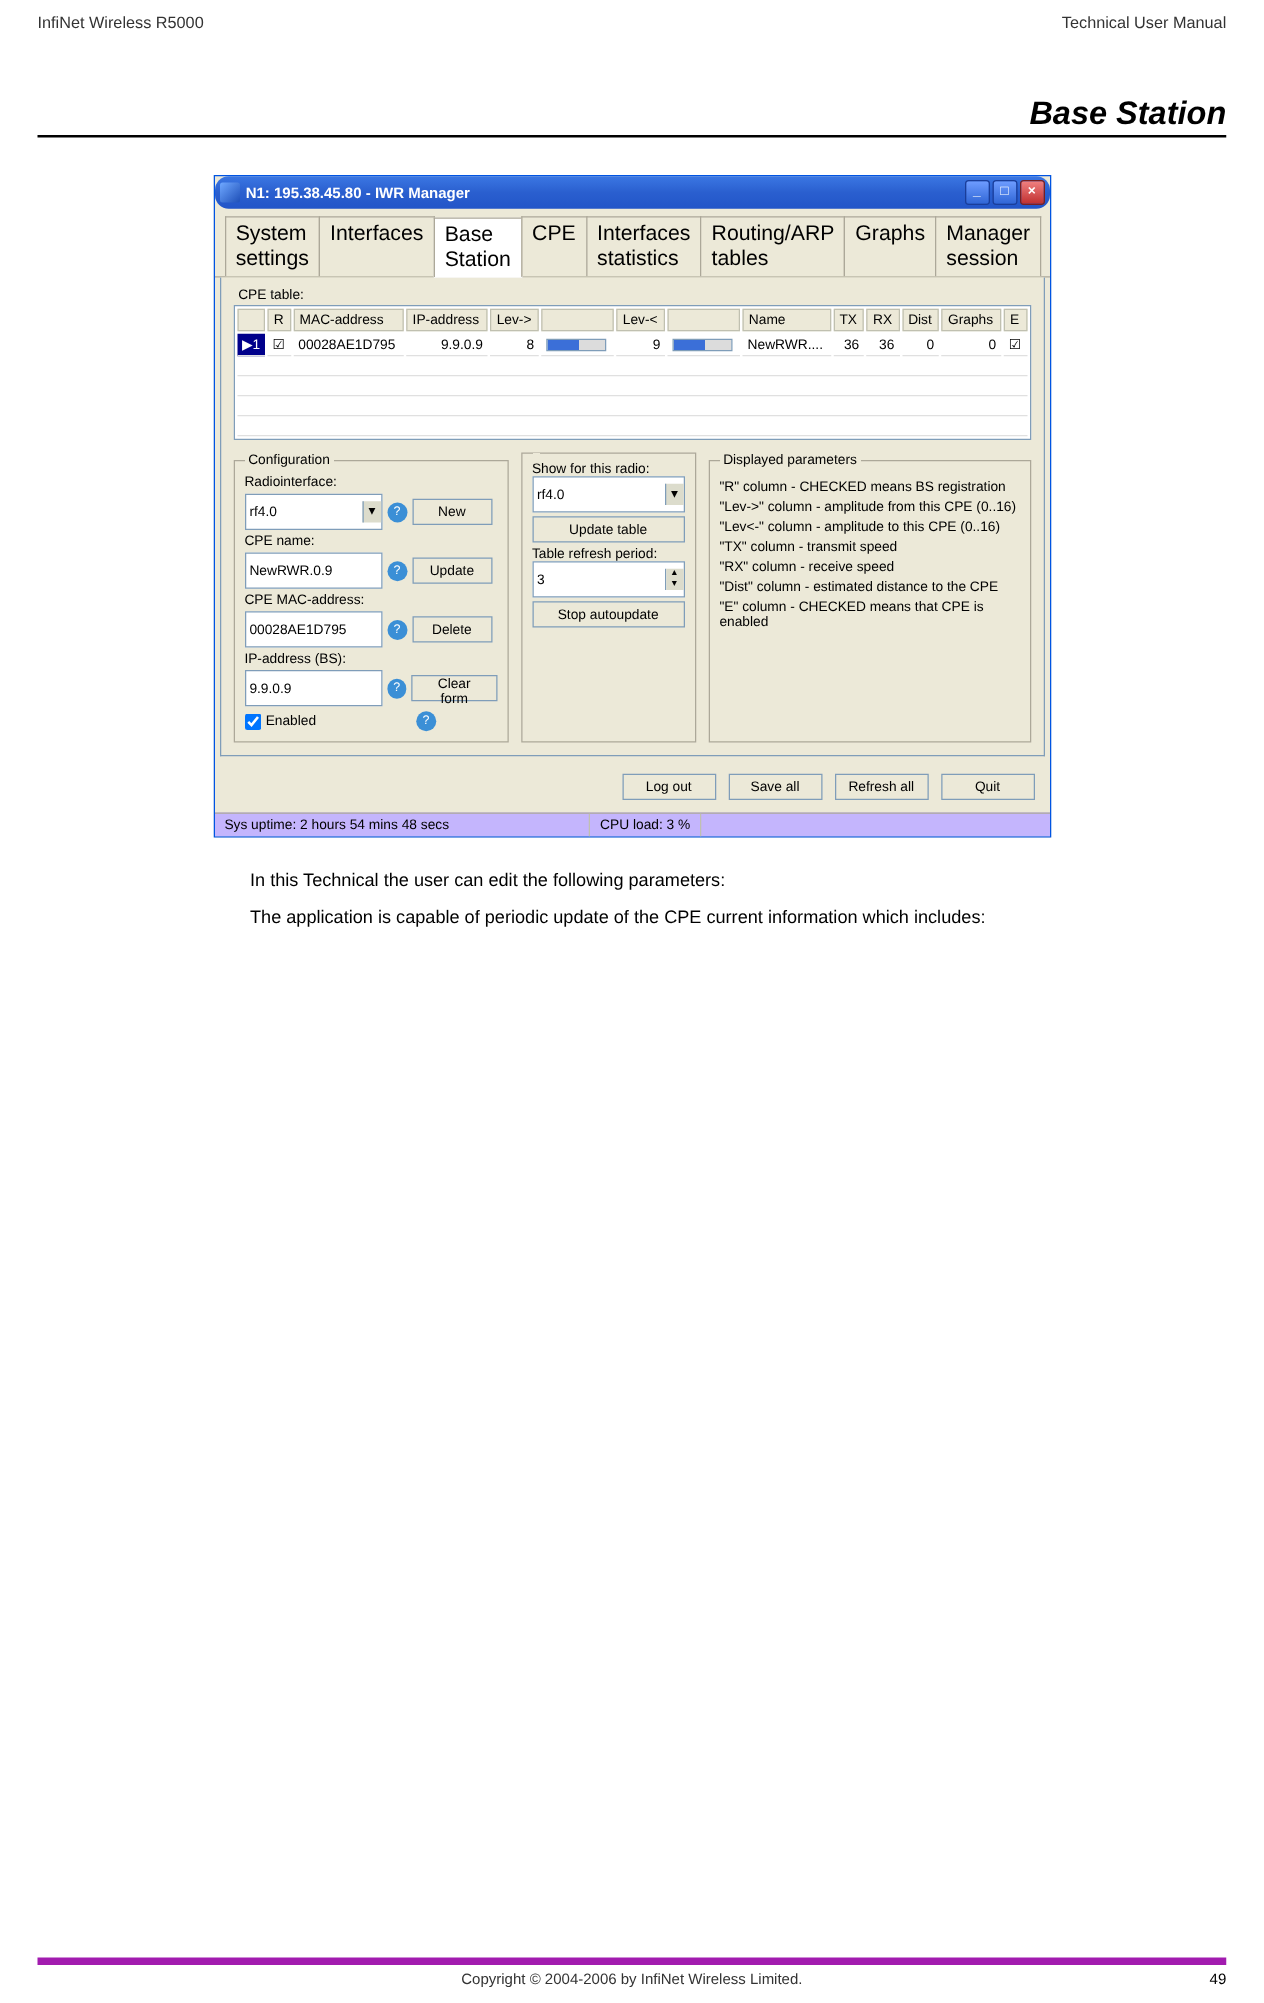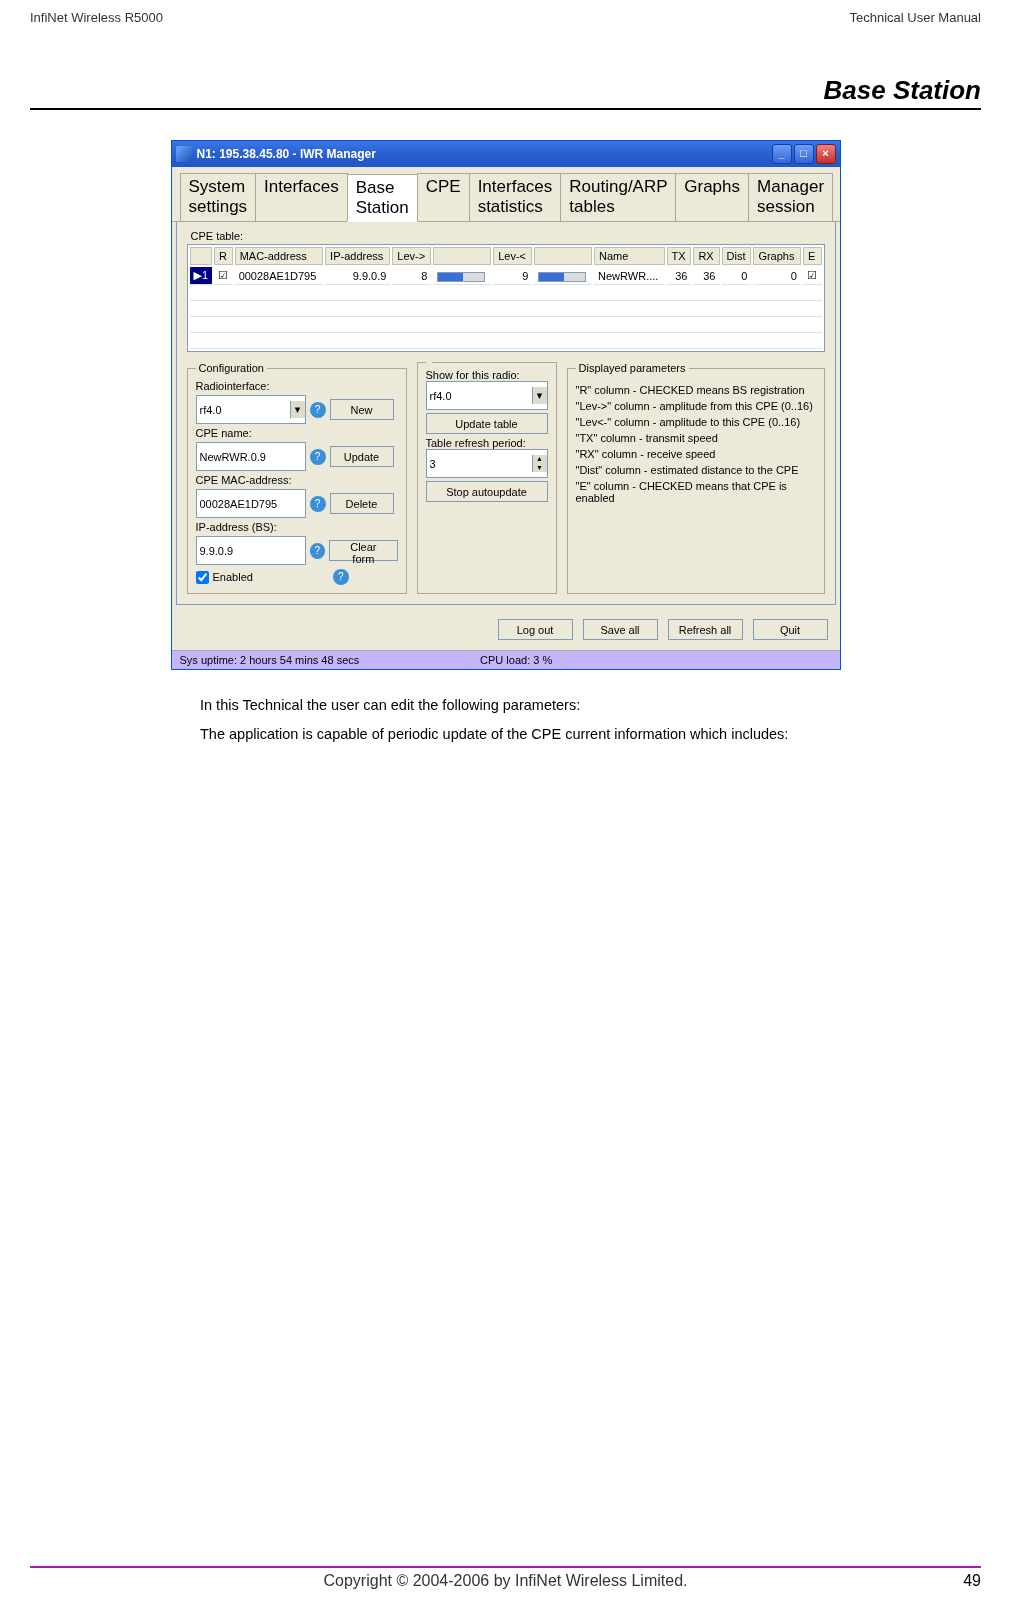--- a/index.html
+++ b/index.html
@@ -44,20 +44,21 @@
     font-size: 11px;
   }
   .titlebar {
     background: linear-gradient(to bottom, #3B77E3 0%, #2A5FCF 50%, #2255C8 100%);
     color: #fff;
     display: flex;
     align-items: center;
     padding: 3px 4px;
     font-weight: bold;
     font-size: 12px;
+    border-radius: 11px;
   }
   .titlebar .window-icon {
     width: 16px; height: 16px;
     background: linear-gradient(135deg,#6fa8ff,#1e4fb8);
     border-radius: 2px;
     margin-right: 5px;
   }
   .titlebar .title-text { flex: 1 1 auto; }
   .win-controls { display: flex; gap: 2px; }
   .win-btn {
@@ -166,24 +167,24 @@
     margin: 0 125px 0 200px;
     font-size: 14.5px;
     line-height: 1.45;
     text-align: justify;
   }
   .body-text p { margin: 8px 0; }
   .body-text ul { list-style: disc; margin: 6px 0 12px 32px; }
   .body-text li { margin: 6px 0; }
   .page-footer {
     position:absolute; bottom:12px; left:0; right:0;
-    border-top:2px solid #a21caf;
+    border-top:6px solid #a21caf;
     margin:0 30px;
     display:flex; justify-content:space-between; align-items:center;
-    padding-top:4px; font-size:16px;
+    padding-top:4px; font-size:12px;
   }
   .page-footer .copyright{ flex:1; text-align:center; color:#333; }
   .page-footer .pagenum{ position:absolute; right:0; }
 </style>
 </head>
 <body>
 
 <div class="page-header">
   <span>InfiNet Wireless R5000</span>
   <span>Technical User Manual</span>

